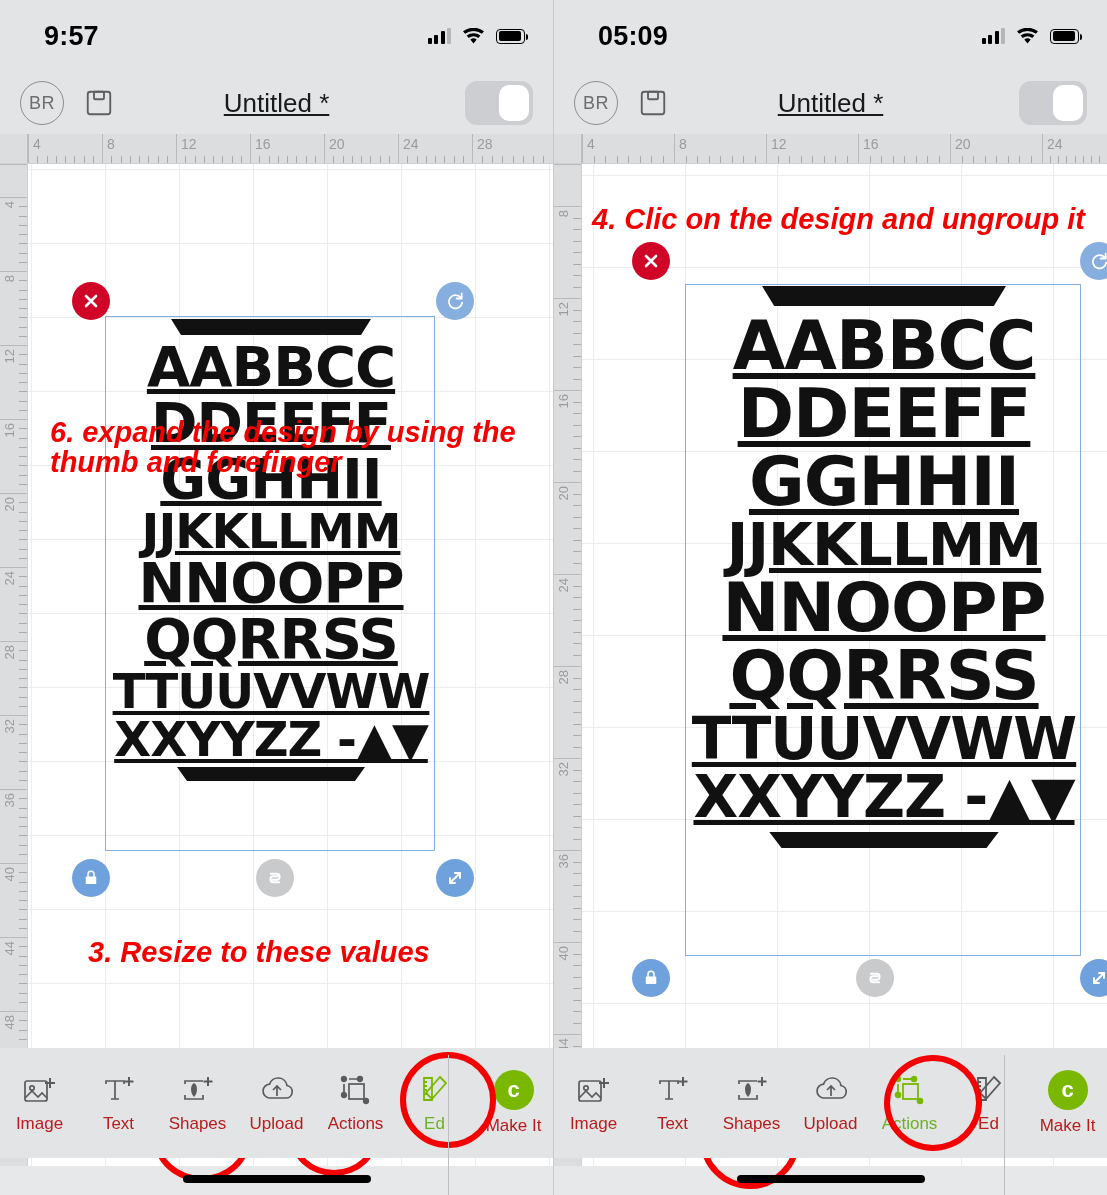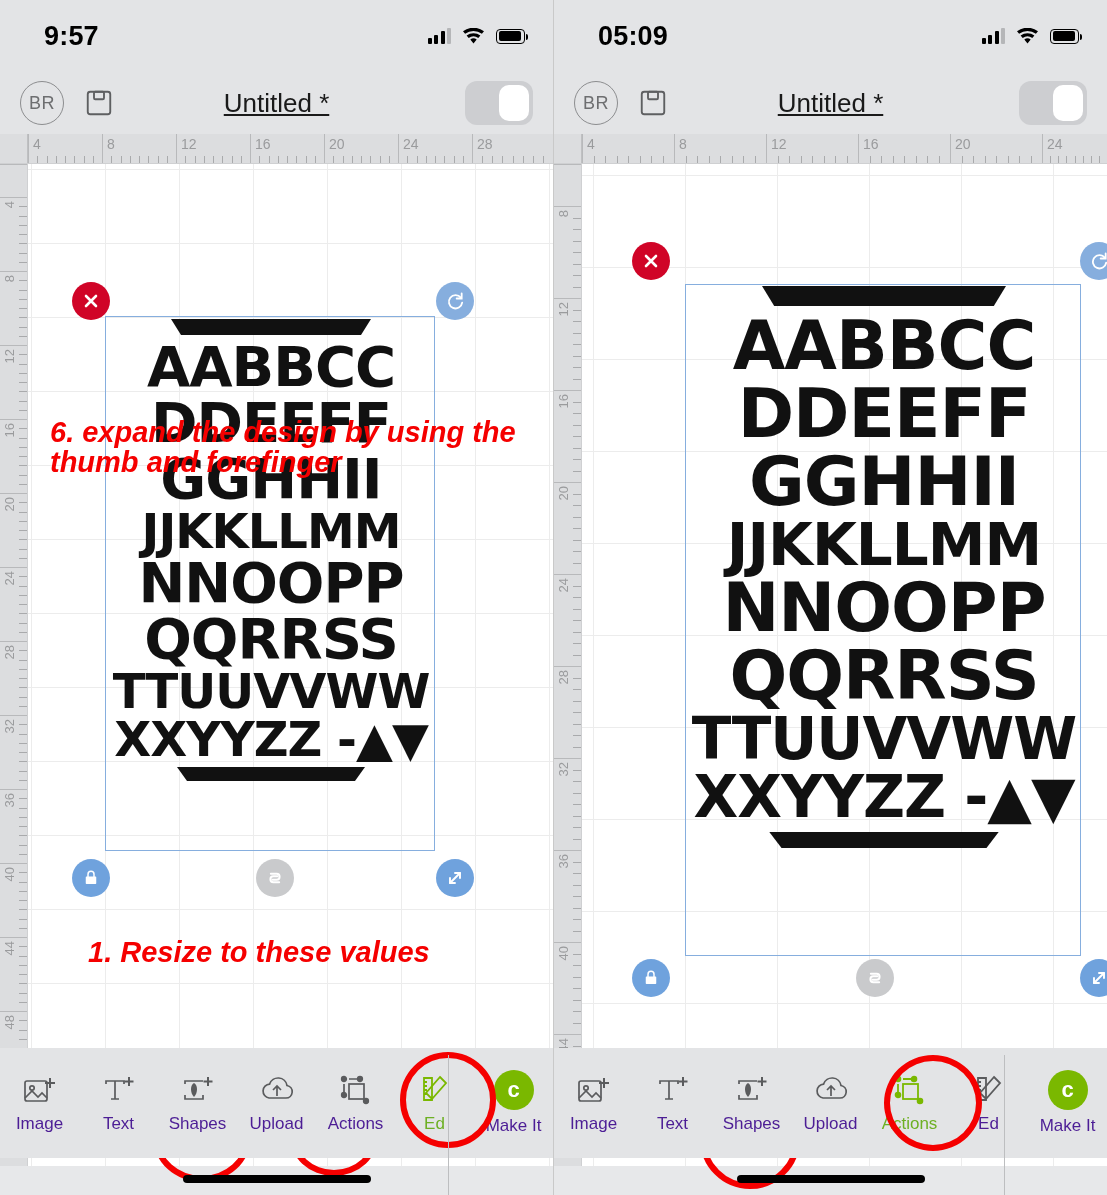--- a/index.html
+++ b/index.html
@@ -70,34 +70,34 @@
   .handle{ position:absolute; width:38px;height:38px;border-radius:50%;
      display:flex;align-items:center;justify-content:center; }
   .h-del{ background:#d00427; }
   .h-rot{ background:#86aede; }
   .h-lock{ background:#6fa2dd; }
   .h-flip{ background:#c9cacc; }
   .h-size{ background:#6fa2dd; }
 
   
   .artwork{ position:absolute; color:#111; font-weight:700;
-     font-family:"DejaVu Sans", sans-serif; text-align:center; line-height:1;}
+     font-family:"DejaVu Sans", sans-serif; text-align:center; line-height:1;text-decoration:underline;}
   .art-row{ white-space:nowrap; font-weight:900; letter-spacing:-1px;}
   .bar-top,.bar-bot{ background:#111; margin:0 auto; }
 
   
   .note{ position:absolute; color:#f50000; font-weight:700; font-style:italic;
      font-family:"Liberation Sans", sans-serif; line-height:1.05; white-space:pre-line;}
   .circle-hi{ position:absolute; border:6px solid #f50000; border-radius:50%; }
 
   
   .bottomnav{ position:absolute; left:0; right:0; height:110px; background:#e3e4e6;
      display:flex; align-items:center; }
   .nav-item{ flex:1; display:flex; flex-direction:column; align-items:center; justify-content:center; gap:6px;}
-  .nav-label{ font-size:17px; color:#4c1d95; }
+  .nav-label{ font-size:17px; color:#b91c1c; }
   .nav-label.green{ color:#6db023; }
   .nav-ic{ width:36px;height:36px; display:flex;align-items:center;justify-content:center;}
   .makeit-circle{ width:40px;height:40px;border-radius:50%;background:#7ab800;
      display:flex;align-items:center;justify-content:center;color:#fff;font-size:22px;font-weight:700;}
   .homebar{ position:absolute; bottom:12px; left:0; right:0; display:flex; justify-content:center;}
   .homebar i{ width:188px;height:8px;border-radius:4px;background:#000; display:block;}
   .vline{ position:absolute; width:1px; background:#bdbec0; }
 </style>
 </head>
 <body>
@@ -440,21 +440,21 @@
           <div class="handle h-size" style="left:408px; top:695px;">
             <svg width="20" height="20" viewBox="0 0 24 24" fill="none" stroke="#fff" stroke-width="2.3" stroke-linecap="round">
                 <path d="M6 18L18 6"></path>
                 <path d="M18 6h-6M18 6v6"></path>
                 <path d="M6 18h6M6 18v-6"></path>
               </svg>
           </div>
 
           <div class="note" style="left:22px; top:253px; font-size:29px;">6. expand the design by using the
 thumb and forefinger</div>
-          <div class="note" style="left:60px; top:773px; font-size:29px;">1. Resize to these values</div>
+          <div class="note" style="left:60px; top:773px; font-size:29px;">3. Resize to these values</div>
         </div>
       </div>
 
       <div class="circle-hi" style="left:153px; top:958px; width:98px; height:90px;"></div>
       <div class="circle-hi" style="left:289px; top:958px; width:90px; height:84px;"></div>
     </div>
 
     <div class="bottomnav" style="top:1048px;">
       <div class="nav-item">
         <div class="nav-ic">
@@ -827,20 +827,21 @@
               </svg>
           </div>
           <div class="handle h-size" style="left:498px; top:795px;">
             <svg width="20" height="20" viewBox="0 0 24 24" fill="none" stroke="#fff" stroke-width="2.3" stroke-linecap="round">
                 <path d="M6 18L18 6"></path>
                 <path d="M18 6h-6M18 6v6"></path>
                 <path d="M6 18h6M6 18v-6"></path>
               </svg>
           </div>
 
+          <div class="note" style="left:10px; top:40px; font-size:29px;">4. Clic on the design and ungroup it</div>
         </div>
       </div>
 
       <div class="circle-hi" style="left:146px; top:955px; width:100px; height:100px;"></div>
     </div>
 
     <div class="bottomnav" style="top:1048px;">
       <div class="nav-item">
         <div class="nav-ic">
           <svg width="34" height="30" viewBox="0 0 34 30" fill="none" stroke="#5a5b5d" stroke-width="1.7">

